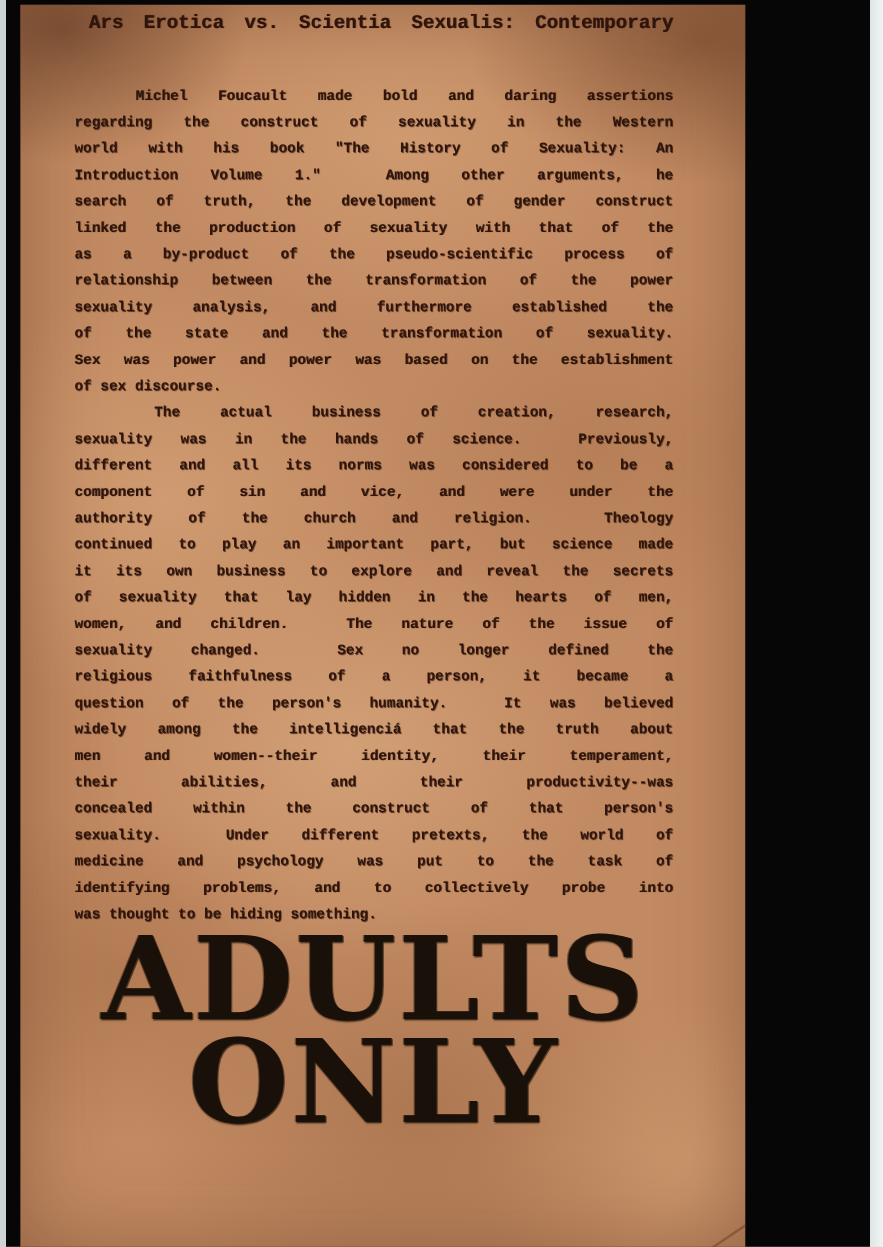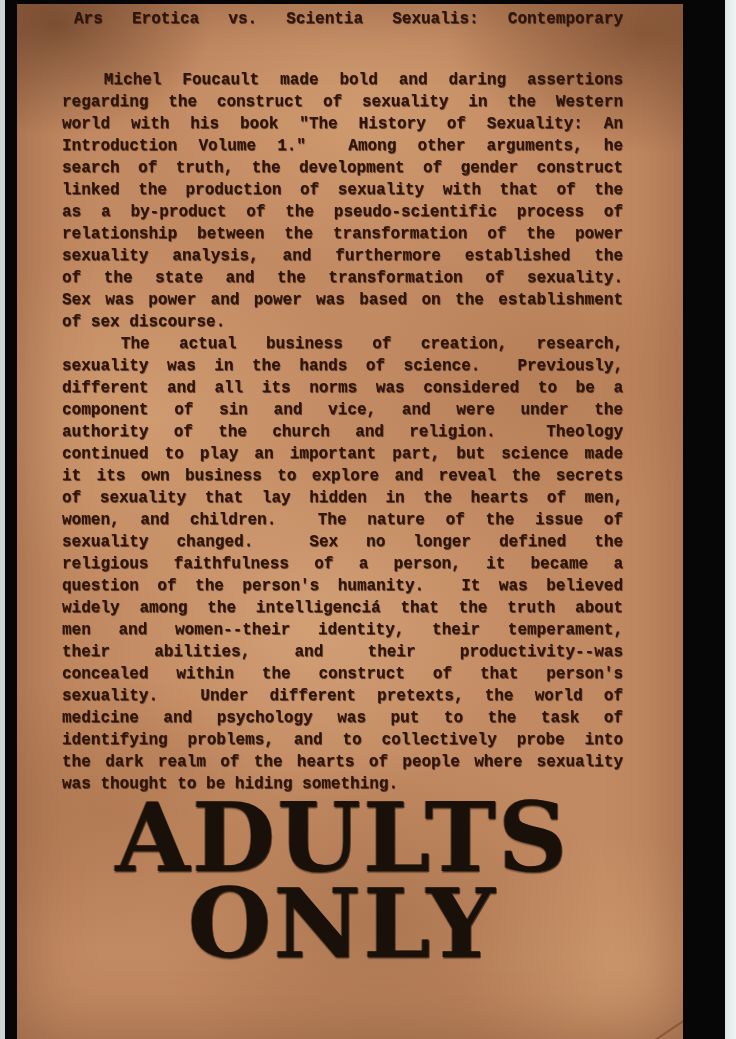--- a/index.html
+++ b/index.html
@@ -17,21 +17,21 @@
   }
   .strip-right {
     position: absolute; right: 0; top: 0; width: 11px; height: 100%;
     background: linear-gradient(90deg, #dfe5e6, #f0f4f5);
   }
   .frame {
     position: absolute; left: 5px; top: 0; width: 720px; height: 1039px;
     background: #060606;
   }
   .paper {
-    position: absolute; left: 12px; top: 4px; width: 666px; height: 1035px;
+    position: absolute; left: 12px; top: 4px; width: 604px; height: 1035px;
     background-color: #c28a62;
     background-image:
       radial-gradient(ellipse 220px 160px at 6% 2%,  rgba(80,43,24,0.55), transparent 70%),
       radial-gradient(ellipse 280px 170px at 94% 3%, rgba(92,50,26,0.50), transparent 70%),
       radial-gradient(ellipse 300px 220px at 52% 11%, rgba(232,184,140,0.35), transparent 70%),
       radial-gradient(ellipse 290px 260px at 20% 40%, rgba(228,180,136,0.40), transparent 70%),
       radial-gradient(ellipse 250px 210px at 80% 36%, rgba(158,104,64,0.32), transparent 70%),
       radial-gradient(ellipse 310px 250px at 45% 60%, rgba(235,192,148,0.40), transparent 70%),
       radial-gradient(ellipse 260px 200px at 13% 78%, rgba(148,94,57,0.35), transparent 70%),
       radial-gradient(ellipse 330px 250px at 55% 89%, rgba(118,71,41,0.28), transparent 70%),
@@ -44,21 +44,21 @@
     padding: 4px 60px 0 45px;
     color: #2e140b;
   }
   .title { 
     padding-left: 12px;
     font-size: 16px; font-weight: bold; line-height: 23px;
     margin-bottom: 24px;
     text-shadow: 0.6px 0.6px 0.7px rgba(46,20,11,0.75);
   }
   .body-text {
-    font-size: 16px; font-weight: bold; line-height: 22px;
+    font-size: 12px; font-weight: bold; line-height: 22px;
     text-shadow: 0.6px 0.6px 0.7px rgba(46,20,11,0.75);
     margin-top: 38px;
   }
   .line {
     white-space: pre-wrap;
     text-align: justify;
     text-align-last: justify;
     text-justify: inter-word;
   }
   .line.last { text-align-last: left; }
@@ -126,21 +126,20 @@
               <div class="line">sexuality changed.  Sex no longer defined the</div>
               <div class="line">religious faithfulness of a person, it became a</div>
               <div class="line">question of the person's humanity.  It was believed</div>
               <div class="line">widely among the intelligenciá that the truth about</div>
               <div class="line">men and women--their identity, their temperament,</div>
               <div class="line">their abilities, and their productivity--was</div>
               <div class="line">concealed within the construct of that person's</div>
               <div class="line">sexuality.  Under different pretexts, the world of</div>
               <div class="line">medicine and psychology was put to the task of</div>
               <div class="line">identifying problems, and to collectively probe into</div>
-              <div class="line">the dark realm of the hearts of people where sexuality</div>
               <div class="line last">was thought to be hiding something.</div>
             </div>
           </div>
         <div class="stamp" style="color: rgb(25, 16, 9);">
           <div>ADULTS</div>
           <div>ONLY</div>
         </div>
       </div>
       <div class="crease"></div>
     </div>

